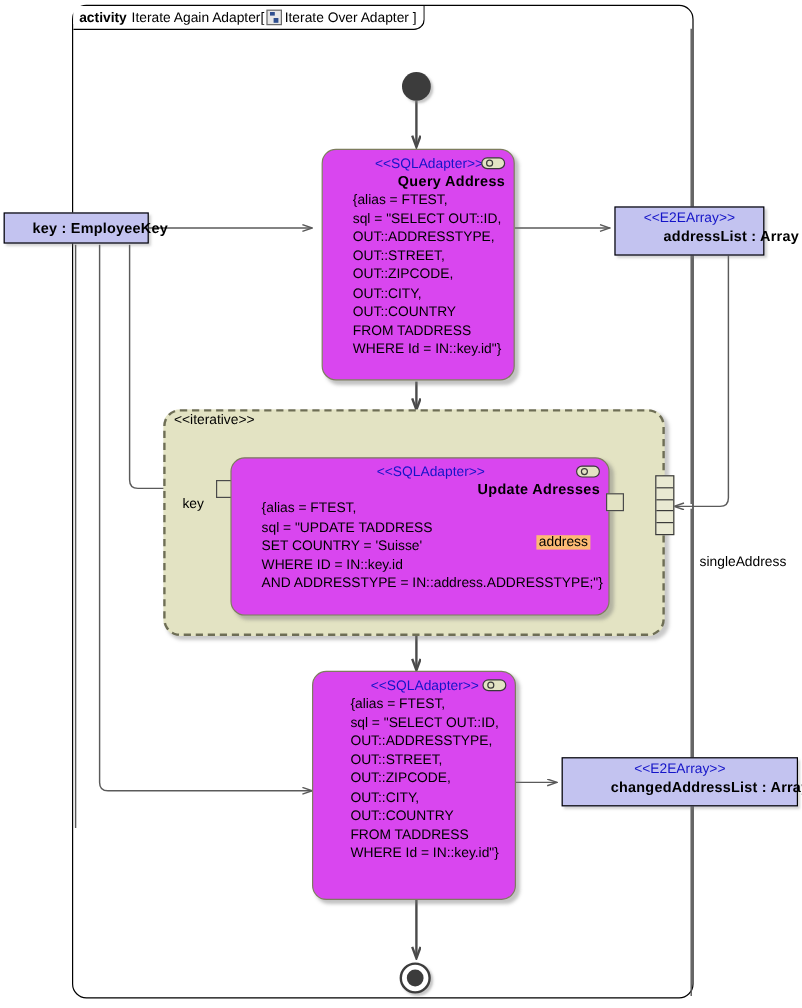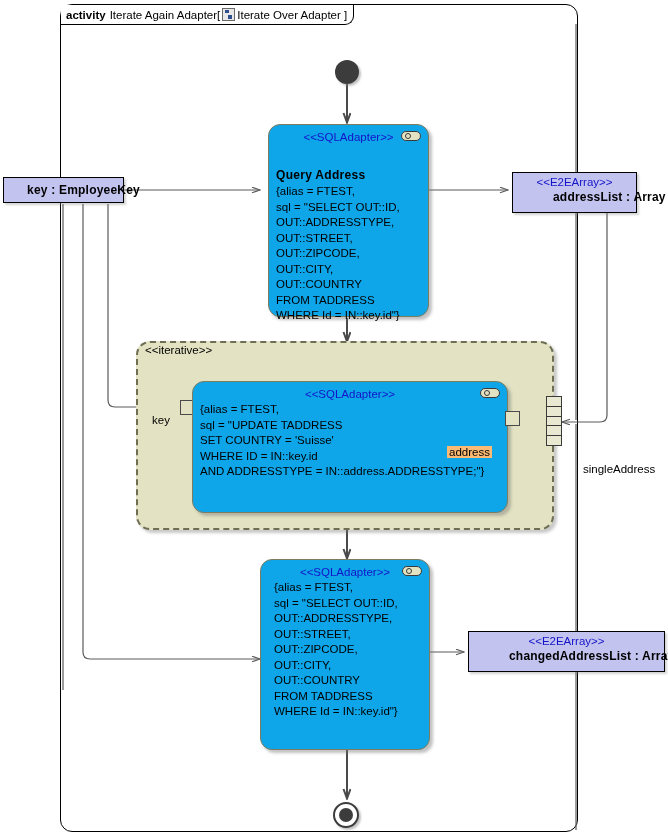--- a/index.html
+++ b/index.html
@@ -69,42 +69,41 @@
   .tab-icon::after {
     content: "";
     position: absolute;
     left: 5px; top: 6px;
     width: 4px; height: 4px;
     background: #2f4f8f;
   }
 
   
   .action {
-    background: #0ea5e9;
+    background: #d946ef;
     border: 1px solid #7d7d5e;
     border-radius: 12px;
     box-sizing: border-box;
     box-shadow: 3px 3px 3px rgba(120,120,120,0.45);
-    padding: 5px 7px 6px 7px;
+    padding: 5px 7px 6px 25px;
   }
   .stereo {
     color: #1414c8;
     font-size: 11.5px;
     text-align: center;
     line-height: 14px;
     white-space: nowrap;
   }
   .aname {
     font-weight: bold;
     font-size: 12px;
-    text-align: left;
+    text-align: right;
     line-height: 15px;
     letter-spacing: 0.3px;
     white-space: nowrap;
-    margin-top: 24px;
   }
   .abody {
     font-size: 11.5px;
     line-height: 15.5px;
     white-space: pre;
     margin-top: 1px;
   }
   .pin-icon {
     position: absolute;
     right: 7px; top: 6px;
@@ -298,20 +297,21 @@
 
   <div class="abs" id="iterative-region"></div>
   <div class="abs" id="iterative-label">&lt;&lt;iterative&gt;&gt;</div>
 
   <div class="abs pin-label" style="left:152px; top:376px;">key</div>
   <div class="abs pin-box" style="left:180px; top:400px; width:15px; height:15px;"></div>
 
   <div class="abs action" id="update-addresses" style="left:192px; top:381px; width:316px; height:132px;">
     <div class="pin-icon"></div>
     <div class="stereo">&lt;&lt;SQLAdapter&gt;&gt;</div>
+    <div class="aname">Update Adresses</div>
     <div class="abody">{alias = FTEST,
 sql = "UPDATE TADDRESS
 SET COUNTRY = 'Suisse'
 WHERE ID = IN::key.id
 AND ADDRESSTYPE = IN::address.ADDRESSTYPE;"}</div>
   </div>
 
   <div class="abs pin-label" style="left:447px; top:408px; background:#fdba74; padding:0 2px;">address</div>
   <div class="abs pin-box" style="left:505px; top:411px; width:15px; height:15px;"></div>
 

